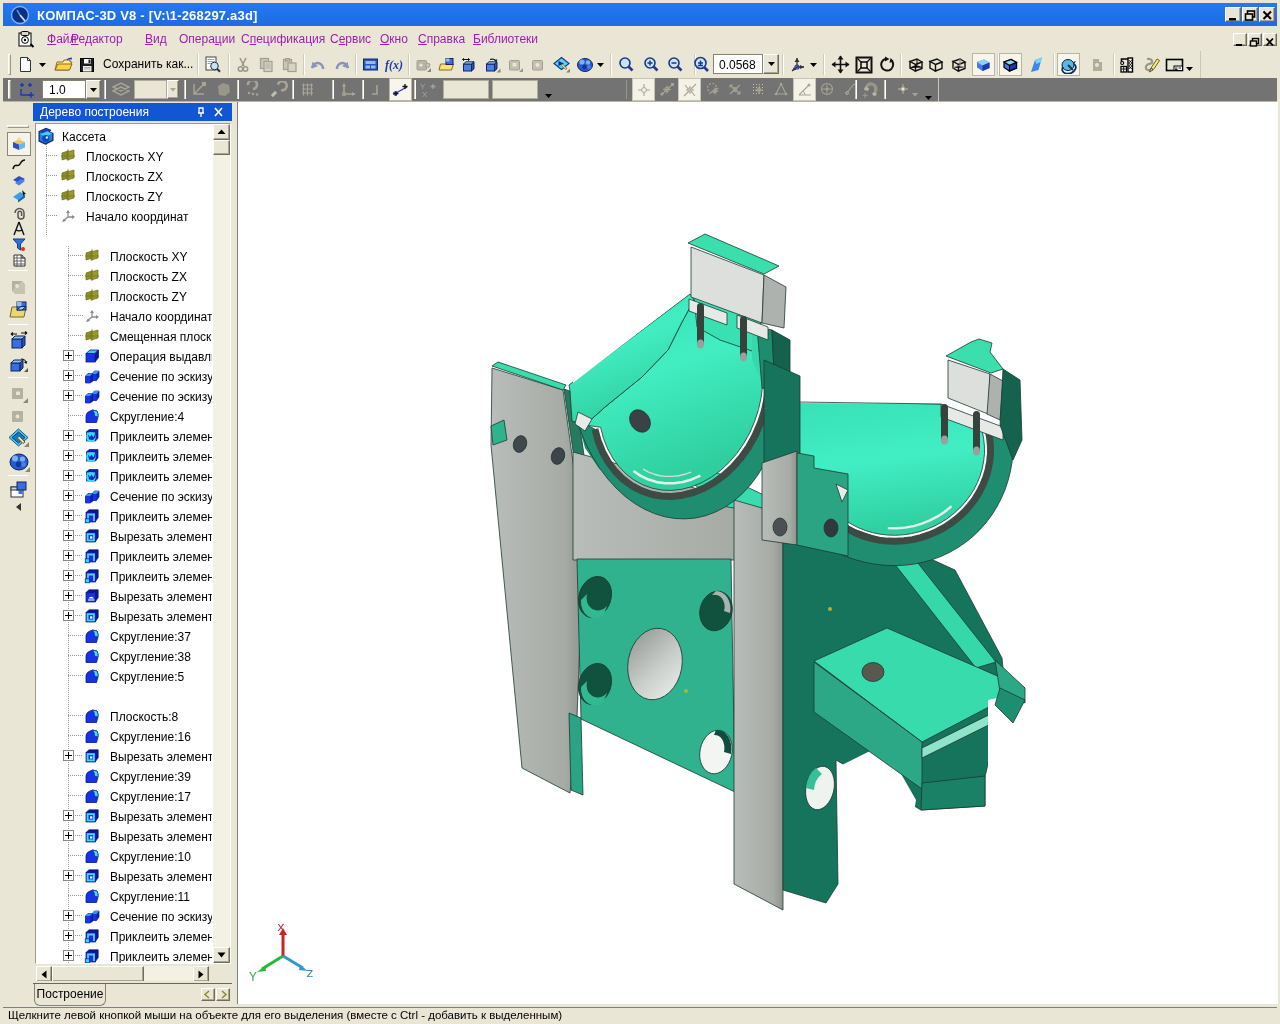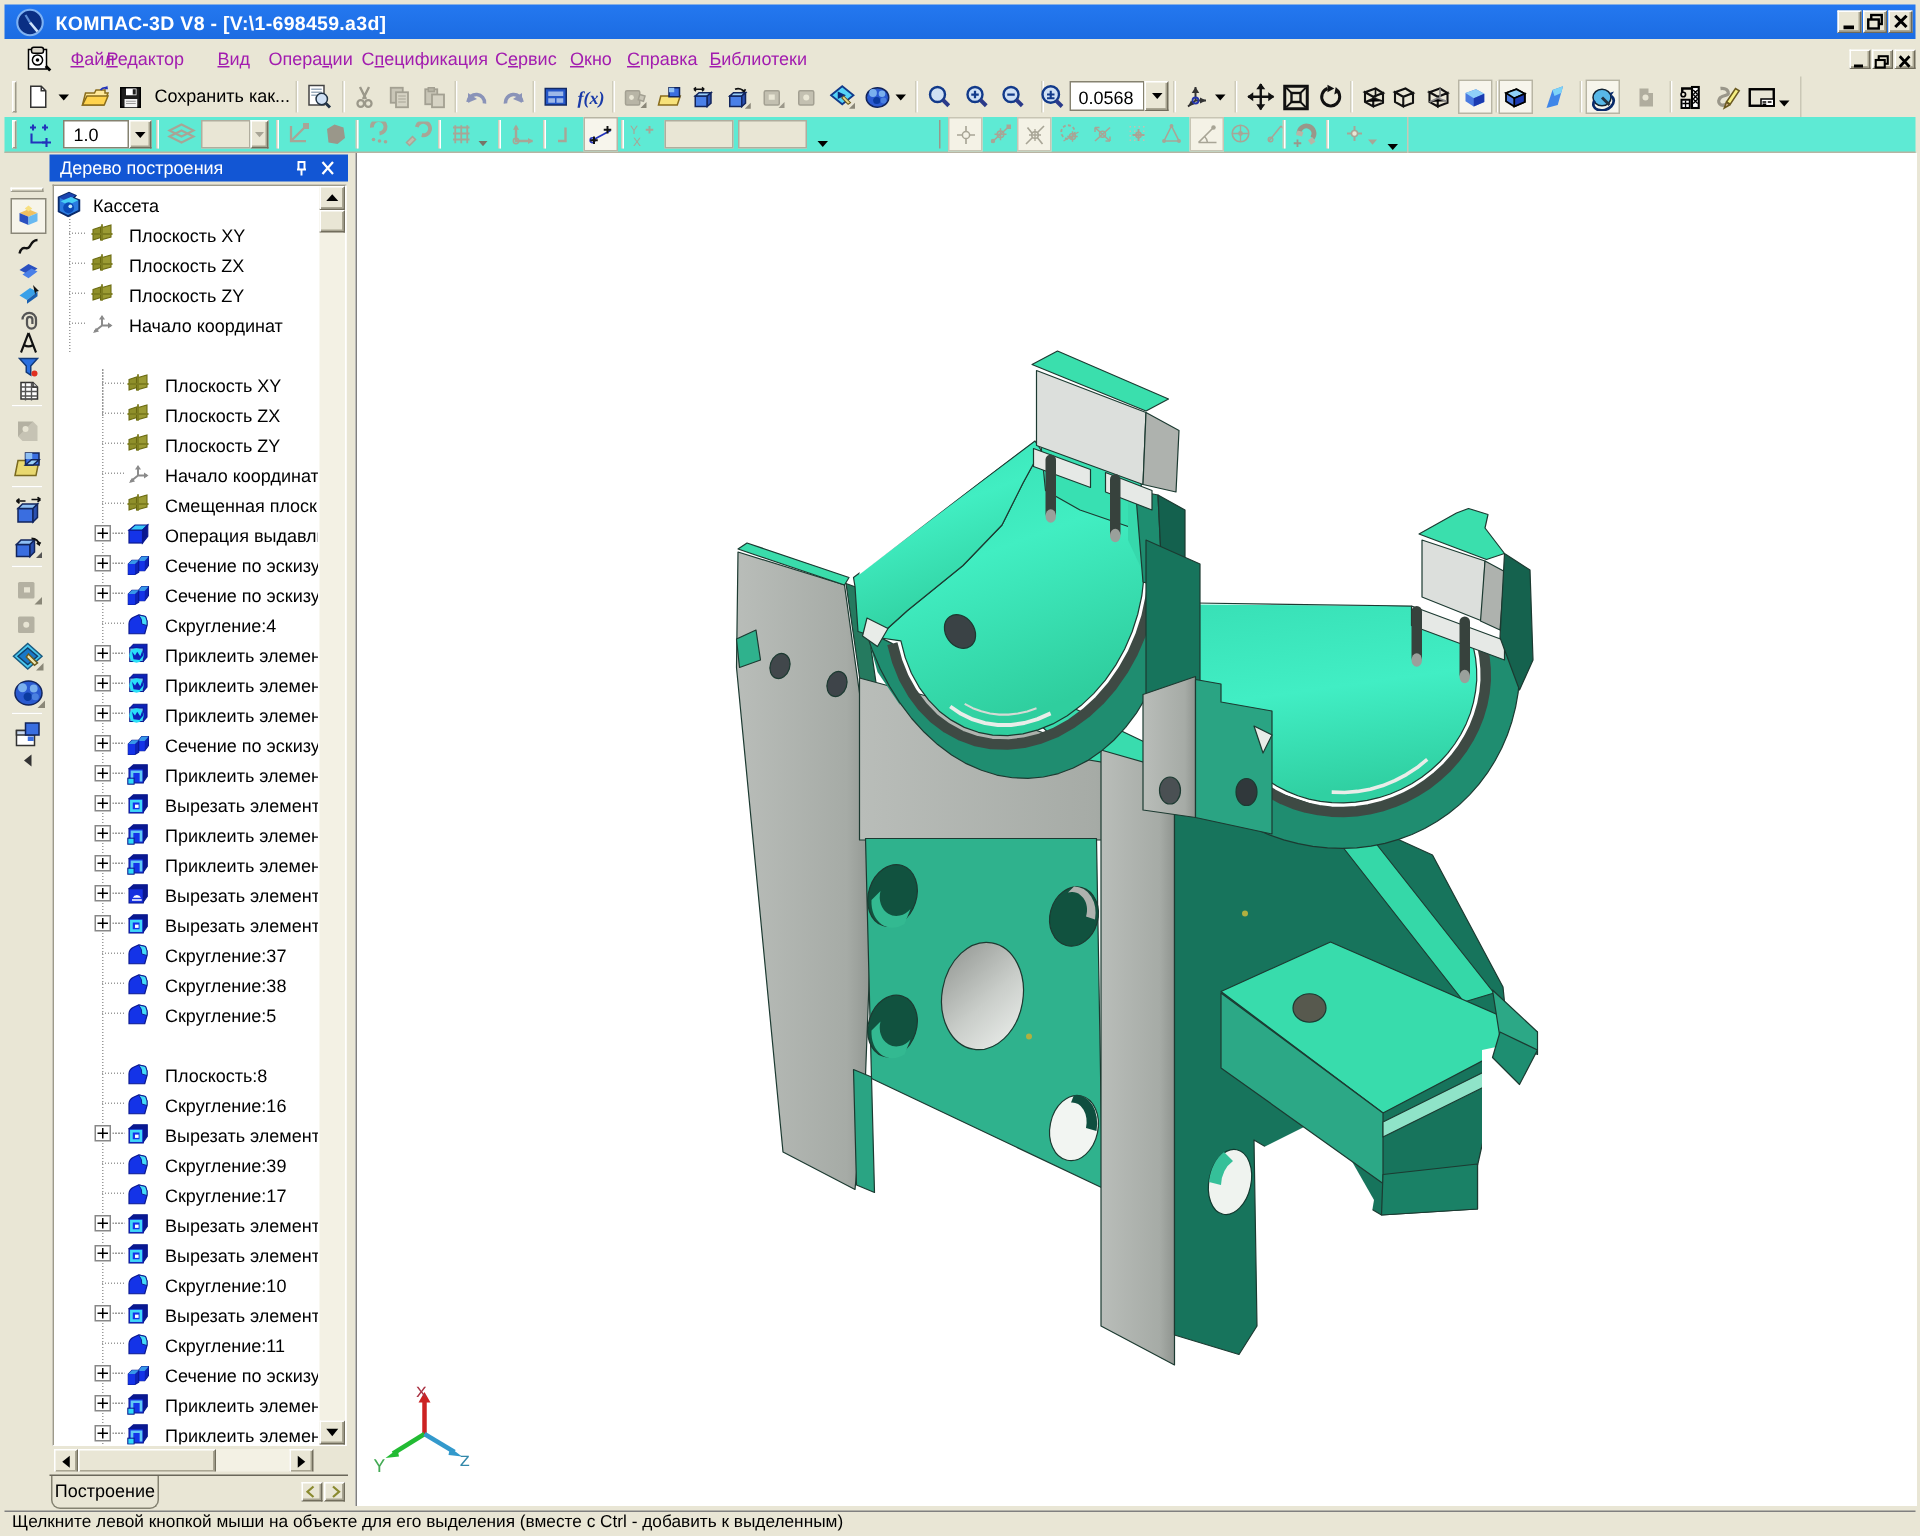--- a/index.html
+++ b/index.html
@@ -13,21 +13,21 @@
  font-size:13px;letter-spacing:0.2px;}
 .tbtn{position:absolute;top:4px;width:17px;height:15px;background:#E9E6D5;
  border:1px solid #fff;border-right-color:#6e6a5a;border-bottom-color:#6e6a5a;
  box-shadow:inset -1px -1px 0 #aca894;color:#000;text-align:center;}
 
 #menubar{position:absolute;left:3px;top:27px;width:1274px;height:24px;background:#E9E6D5;}
 .menuitem{position:absolute;top:5px;font-size:12px;color:#a21caf;}
 .menuitem u{text-decoration:underline;}
 
 #toolbar1{position:absolute;left:3px;top:51px;width:1274px;height:27px;background:#E9E6D5;}
-#toolbar2{position:absolute;left:3px;top:78px;width:1274px;height:24px;background:#5eead4;
+#toolbar2{position:absolute;left:3px;top:78px;width:1274px;height:24px;background:#737373;
  border-bottom:1px solid #b8b4a2;}
 .grip{position:absolute;width:3px;background:#E9E6D5;border:1px solid #fff;
  border-right-color:#9d9a8a;border-bottom-color:#9d9a8a;}
 .sep{position:absolute;width:2px;background:#cfccba;border-right:1px solid #fff;}
 .ticon{position:absolute;width:23px;height:23px;display:flex;align-items:center;justify-content:center;}
 
 #leftbar{position:absolute;left:4px;top:102px;width:30px;height:910px;background:#E9E6D5;}
 .licon{position:absolute;left:3px;width:24px;height:22px;display:flex;align-items:center;justify-content:center;}
 
 #treepanel{position:absolute;left:33px;top:102px;width:200px;height:905px;background:#E9E6D5;}
@@ -58,21 +58,21 @@
 <body>
 <div id="win">
 
  <div id="titlebar">
   <svg class="abs" style="left:7px;top:2px" width="20" height="20" viewBox="0 0 20 20">
     <circle cx="10" cy="10" r="8.5" fill="#0A2F84"></circle>
     <circle cx="10" cy="10" r="8.5" fill="none" stroke="#7FB2F2" stroke-width="1.4"></circle>
     <path d="M10 10 L15 16" stroke="#CFE4FB" stroke-width="1.8"></path>
     <path d="M10 10 L7 5" stroke="#5E8FD8" stroke-width="1.5"></path>
   </svg>
-  <div id="titletext">КОМПАС-3D V8 - [V:\1-698459.a3d]</div>
+  <div id="titletext">КОМПАС-3D V8 - [V:\1-268297.a3d]</div>
   <div class="tbtn" style="right:36px;width:16px"><svg width="15" height="13">
           <rect x="3" y="9" width="7" height="2.5" fill="#000"></rect>
         </svg></div>
   <div class="tbtn" style="right:19px;width:16px"><svg width="15" height="13">
           <rect x="4.5" y="2" width="7" height="6" fill="none" stroke="#000" stroke-width="1.6"></rect>
           <rect x="2.5" y="5" width="7" height="6" fill="#E9E6D5" stroke="#000" stroke-width="1.6"></rect>
         </svg></div>
   <div class="tbtn" style="right:2px;width:16px"><svg width="15" height="13">
           <path d="M3.5 2.5 L11 10 M11 2.5 L3.5 10" stroke="#000" stroke-width="2.1"></path>
         </svg></div>

